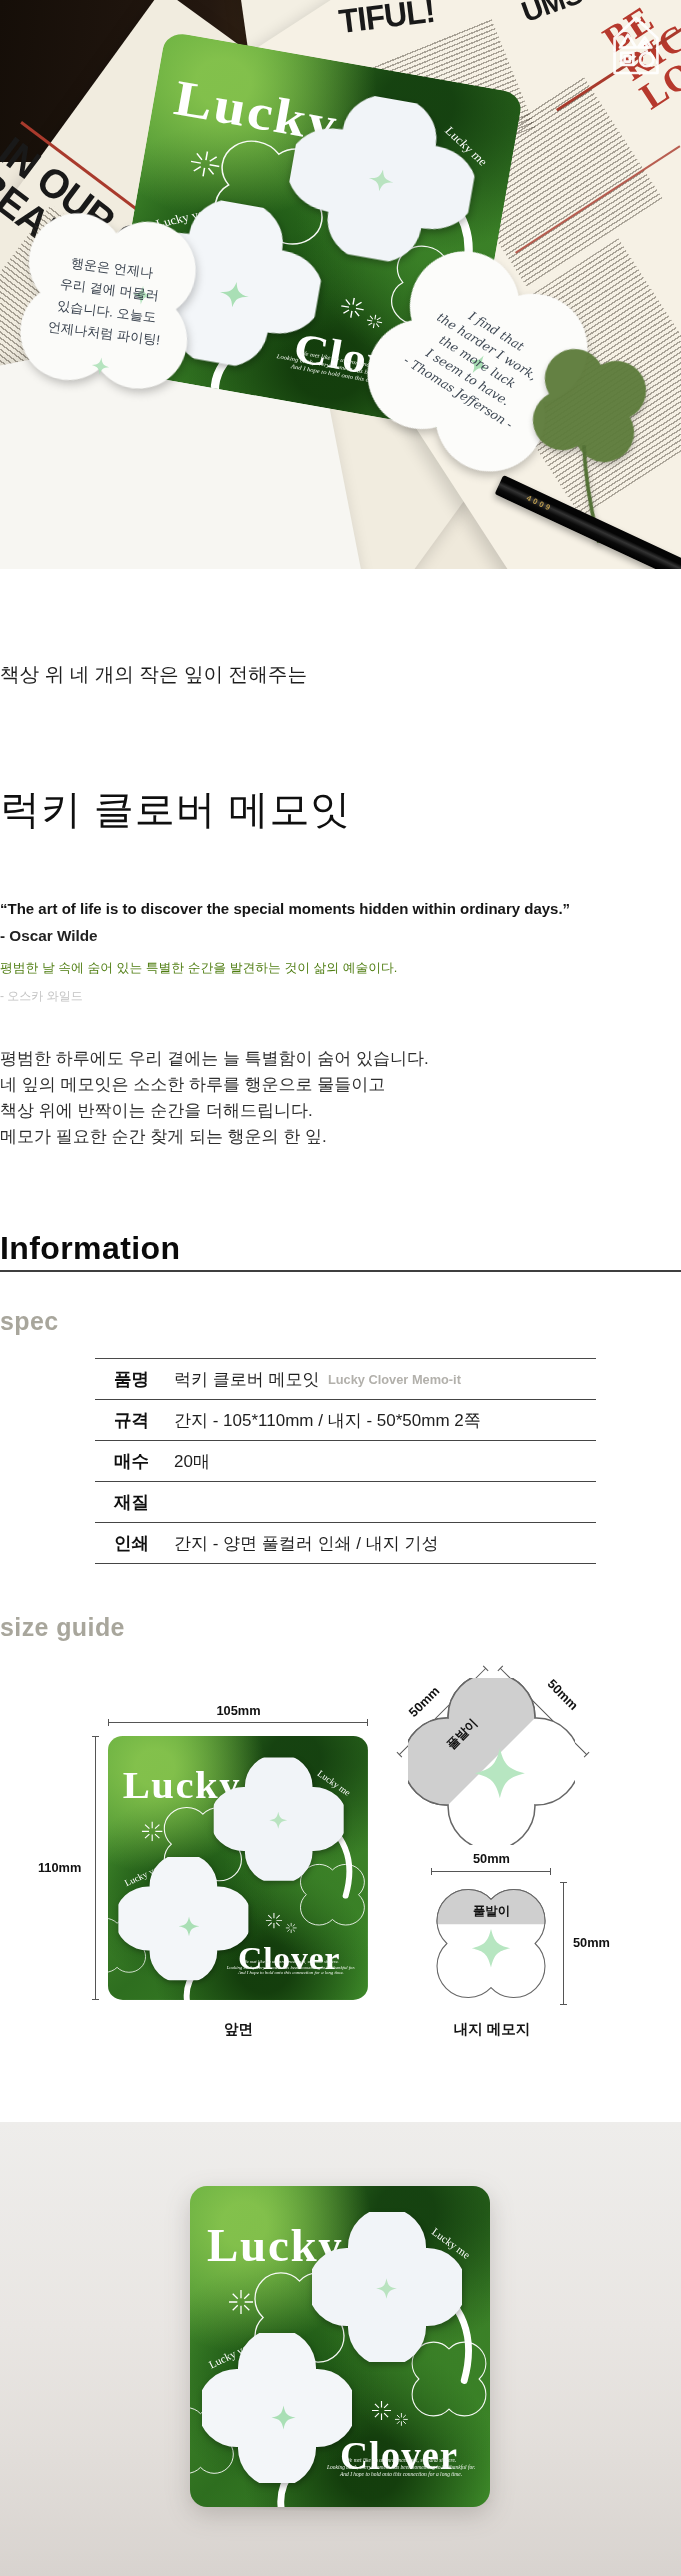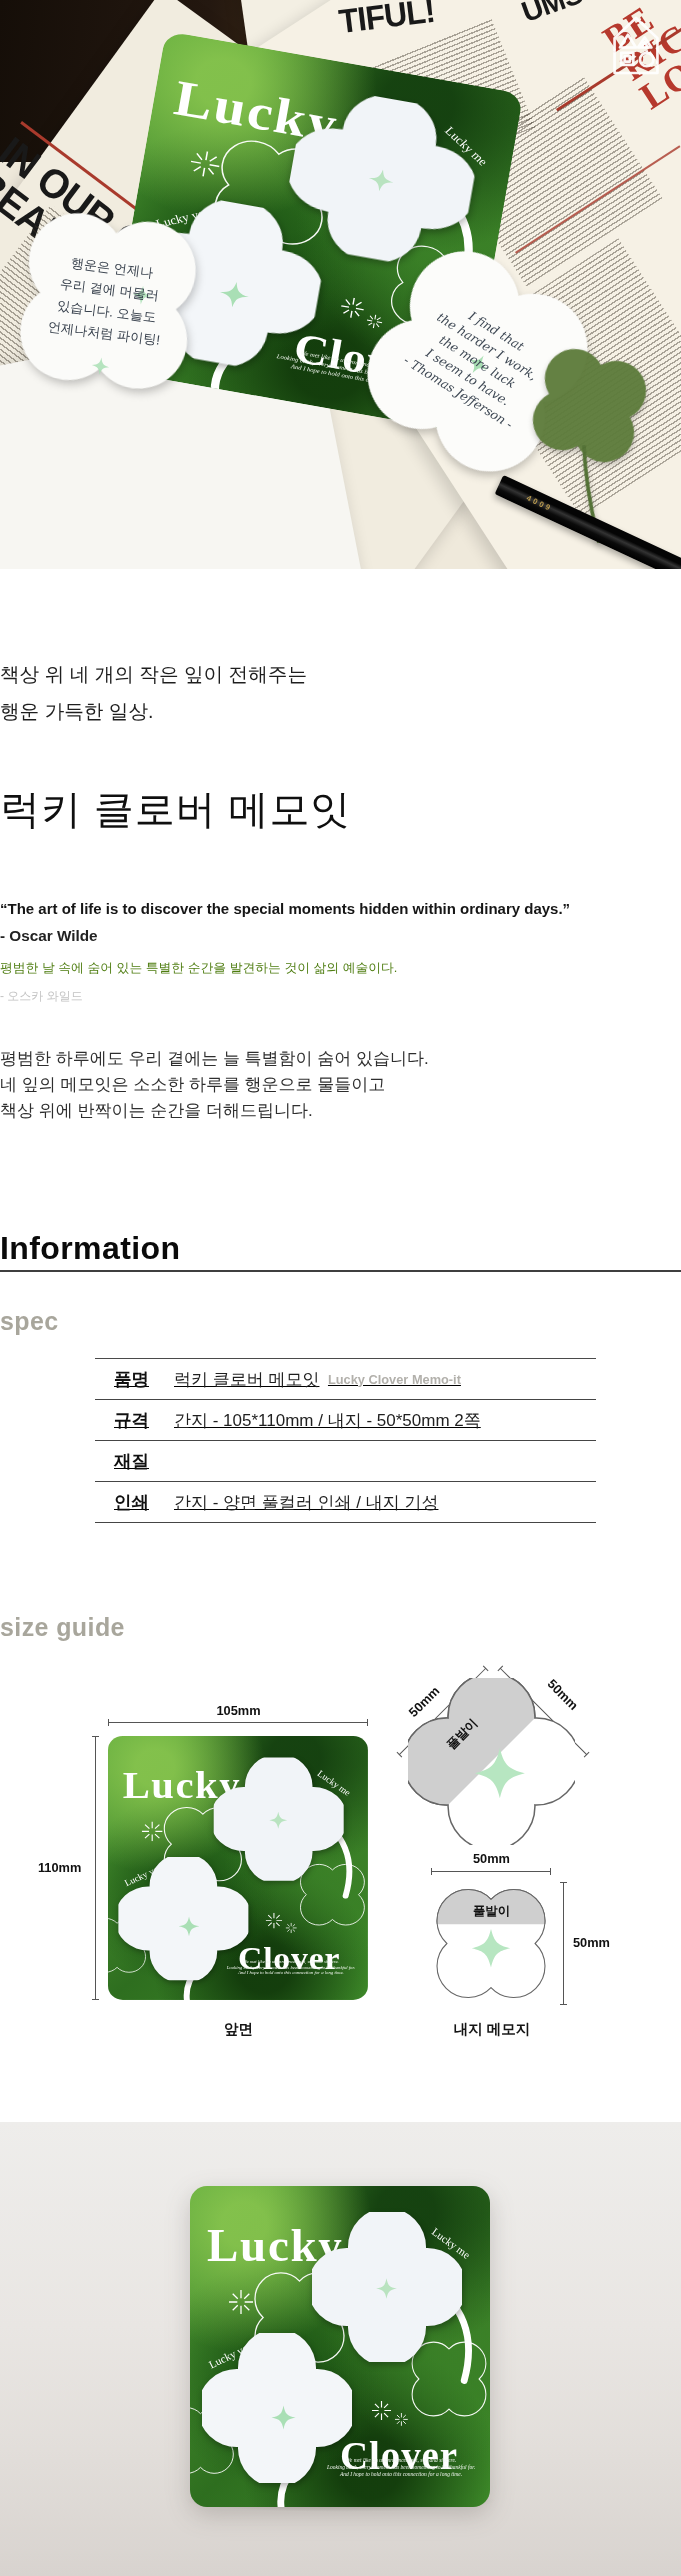--- a/index.html
+++ b/index.html
@@ -76,21 +76,21 @@
   .quote-ko-author{left:0;top:988px;width:682px;font-size:12px;color:#c3c3c3;}
   .desc{left:0;top:1046px;width:682px;font-size:17px;line-height:26px;color:#2e2e2e;}
 
   .info-heading{left:0;top:1230px;width:682px;font-size:32px;font-weight:800;color:#0a0a0a;letter-spacing:0.4px;}
   .info-rule{left:0;top:1270px;width:682px;height:1.7px;background:#3f3f3f;}
   .sub-heading{width:564px;left:0;font-size:25px;font-weight:800;color:#a8a69c;letter-spacing:0.4px;}
   .spec-h{top:1307px;}
   .sg-h{top:1597px;margin-top:16px;}
 
   
-  .spec-table{left:95px;top:1358px;width:501px;border-top:1.7px solid #4a4a4a;text-decoration:underline;}
+  .spec-table{left:95px;top:1358px;width:501px;border-top:1.7px solid #4a4a4a;}
   .spec-row{display:flex;align-items:center;height:41px;border-bottom:1.3px solid #454545;padding-left:19px;box-sizing:border-box;}
   .spec-label{width:60px;font-size:17.5px;font-weight:700;color:#101010;flex:none;}
   .spec-value{font-size:17px;color:#1f1f1f;white-space:nowrap;}
   .spec-sub{font-size:12.8px;font-weight:700;color:#b2b0ab;margin-left:8.5px;white-space:nowrap;}
 
   
   .dim-label{position:absolute;font-size:12.8px;font-weight:700;color:#111;text-align:center;}
   .dim-h{position:absolute;height:0.9px;background:#555;}
   .dim-h::before,.dim-h::after{content:"";position:absolute;top:-3.4px;width:0.9px;height:7.7px;background:#555;}
   .dim-h::before{left:0;}.dim-h::after{right:0;}
@@ -271,49 +271,53 @@
       <rect x="20" y="58" width="18" height="18"></rect>
       <rect x="25" y="63" width="8" height="8"></rect>
       <circle cx="58" cy="68" r="10"></circle>
       <path d="M58 54 V58"></path>
     </g>
   </svg>
 </div>
 
 <div class="abs ctr intro">
   <div>책상 위 네 개의 작은 잎이 전해주는</div>
-  <div>행운 가득한 일상.</div>
 </div>
 
 <div class="abs ctr main-title">럭키 클로버 메모잇</div>
 
 <div class="abs ctr quote-en">“The art of life is to discover the special moments hidden within ordinary days.”</div>
 <div class="abs ctr quote-en-author">- Oscar Wilde</div>
 <div class="abs ctr quote-ko">평범한 날 속에 숨어 있는 특별한 순간을 발견하는 것이 삶의 예술이다.</div>
 <div class="abs ctr quote-ko-author">- 오스카 와일드</div>
 
 <div class="abs ctr desc">
   <div>평범한 하루에도 우리 곁에는 늘 특별함이 숨어 있습니다.</div>
   <div>네 잎의 메모잇은 소소한 하루를 행운으로 물들이고</div>
   <div>책상 위에 반짝이는 순간을 더해드립니다.</div>
+  <div>메모가 필요한 순간 찾게 되는 행운의 한 잎.</div>
 </div>
 
 <div class="abs ctr info-heading">Information</div>
 <div class="abs info-rule"></div>
 <div class="abs ctr sub-heading spec-h">spec</div>
 
 <div class="abs spec-table">
   <div class="spec-row">
     <div class="spec-label">품명</div>
     <div class="spec-value">럭키 클로버 메모잇</div>
     <div class="spec-sub">Lucky Clover Memo-it</div>
   </div>
   <div class="spec-row">
     <div class="spec-label">규격</div>
     <div class="spec-value">간지 - 105*110mm / 내지 - 50*50mm 2쪽</div>
+  </div>
+  <div class="spec-row">
+    <div class="spec-label">매수</div>
+    <div class="spec-value">20매</div>
   </div>
   <div class="spec-row">
     <div class="spec-label">재질</div>
   </div>
   <div class="spec-row">
     <div class="spec-label">인쇄</div>
     <div class="spec-value">간지 - 양면 풀컬러 인쇄 / 내지 기성</div>
   </div>
 </div>
 

